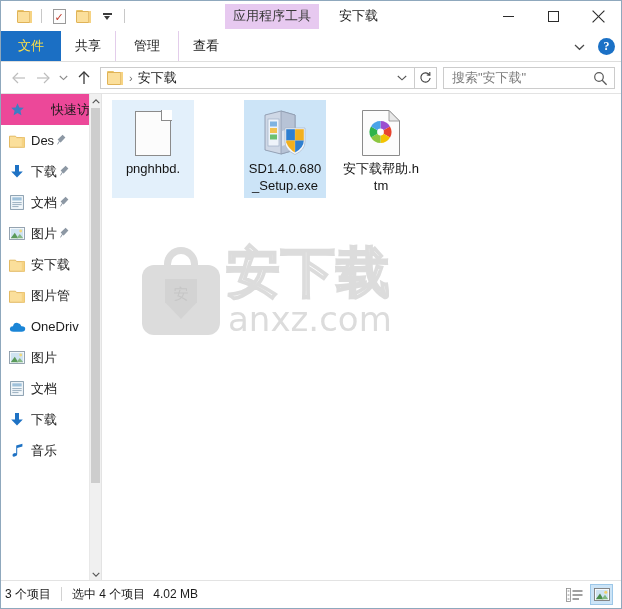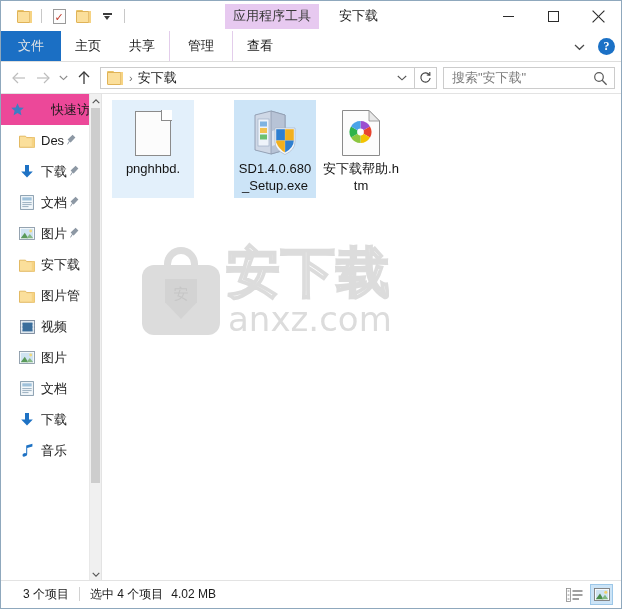--- a/index.html
+++ b/index.html
@@ -95,21 +95,21 @@
     border-bottom: 1px solid #dededd;
     display: flex;
     align-items: stretch;
   }
   .rtab {
     display: flex; align-items: center; justify-content: center;
     font-size: 13px; color: #1b1b1b;
     padding: 0 14px;
   }
   .rtab.file {
-    background: #1b6fc4; color: #e5e5e5;
+    background: #1b6fc4; color: #fde047;
     padding: 0 17px;
   }
   .rtab.ctx {
     border-left: 1px solid #e3cdeb;
     border-right: 1px solid #e3cdeb;
     padding: 0 18px;
   }
   #ribbon-right {
     position: absolute; right: 6px; top: 0;
     display: flex; align-items: center; height: 31px; gap: 8px;
@@ -203,21 +203,21 @@
     font-size: 13px; color: #1b1b1b;
     padding-left: 6px;
     white-space: nowrap;
   }
   .nav-item.sel { background: #ec4899; gap: 20px; }
   .nav-item .ni-ico {
     width: 20px; min-width: 20px;
     display: flex; align-items: center; justify-content: center;
     margin-right: 4px;
   }
-  .nav-item.indent { padding-left: 16px; }
+  .nav-item.indent { padding-left: 6px; }
   .nav-item .pin {
     margin-left: 3px;
   }
   .nav-label { overflow: hidden; }
 
   #nav-scroll {
     position: absolute; right: 0; top: 0;
     width: 12px; height: 487px;
     background: #f0f0f0;
     border-left: 1px solid #e8e8e8;
@@ -237,21 +237,21 @@
 
   #content {
     flex: 1;
     position: relative;
     background: #ffffff;
     border-left: 1px solid #e3e3e3;
   }
   #tiles {
     display: flex;
     padding: 6px 4px 0 10px;
-    gap: 4px;
+    gap: 14px;
   }
   .tile {
     width: 82px;
     padding: 6px 2px 4px 2px;
     display: flex; flex-direction: column; align-items: center;
     text-align: center;
   }
   .tile.hover { background: #e3f0fb; }
   .tile.selected { background: #cce4f7; margin-left: 36px; }
   .tile .ico-wrap {
@@ -326,21 +326,21 @@
     margin-top: 2px; margin-left: 2px;
     font-family: "DejaVu Sans", sans-serif;
   }
 
   
   #statusbar {
     height: 27px;
     border-top: 1px solid #e3e3e3;
     background: #ffffff;
     display: flex; align-items: center;
-    padding-left: 22px;
+    padding-left: 4px;
     position: relative;
   }
   #statusbar .st-text { font-size: 12px; color: #1b1b1b; }
   #statusbar .st-sep {
     width: 1px; height: 14px; background: #d2d2d2; margin: 0 10px;
   }
   #statusbar .st-gap { width: 8px; }
   #viewbtns {
     position: absolute; right: 8px; top: 0; height: 27px;
     display: flex; align-items: center; gap: 4px;
@@ -403,21 +403,20 @@
         <svg width="13" height="13" viewBox="0 0 13 13">
             <line x1="0.6" y1="0.6" x2="12.4" y2="12.4" stroke="#2b2b2b" stroke-width="1.1"></line>
             <line x1="12.4" y1="0.6" x2="0.6" y2="12.4" stroke="#2b2b2b" stroke-width="1.1"></line>
           </svg>
       </div>
     </div>
   </div>
 
   <div id="ribbon">
     <div class="rtab file">文件</div>
-    <div class="rtab">主页</div>
     <div class="rtab">共享</div>
     <div class="rtab ctx">管理</div>
     <div class="rtab">查看</div>
     <div id="ribbon-right">
       <div class="chev-sm">
         <svg width="11" height="8" viewBox="0 0 11 8">
             <polyline points="1,2 5.5,6.3 10,2" fill="none" stroke="#4a4a4a" stroke-width="1.2"></polyline>
           </svg>
       </div>
       <div class="help-ico">?</div>
@@ -565,36 +564,27 @@
           </div>
           <div class="nav-item indent">
             <span class="ni-ico">
               <svg width="16" height="14" viewBox="0 0 16 14">
                 <path d="M0.5 2.2 h6 l1.2 1.4 H15.5 V13.3 H0.5 Z" fill="#fbdf9b" stroke="#e0b357" stroke-width="0.9"></path>
                 <rect x="12.8" y="3.6" width="2.7" height="9.7" fill="#f6d383"></rect>
               </svg>
             </span>
             <span class="nav-label">图片管</span>
           </div>
-          <div class="nav-item indent">
-            <span class="ni-ico">
-              <svg width="15" height="14" viewBox="0 0 15 14">
-                <rect x="0.5" y="0.5" width="14" height="13" fill="#dfe8ef" stroke="#78879a" stroke-width="0.9"></rect>
-                <rect x="2.4" y="2.6" width="10.2" height="8.8" fill="#3a6e9c"></rect>
-                <g fill="#e9eef3">
-                  <rect x="0.9" y="1.3" width="1.4" height="1.6"></rect>
-                  <rect x="0.9" y="4.6" width="1.4" height="1.6"></rect>
-                  <rect x="0.9" y="7.9" width="1.4" height="1.6"></rect>
-                  <rect x="12.7" y="1.3" width="1.4" height="1.6"></rect>
-                  <rect x="12.7" y="4.6" width="1.4" height="1.6"></rect>
-                  <rect x="12.7" y="7.9" width="1.4" height="1.6"></rect>
-                </g>
-              </svg>
-            </span>
-            <span class="nav-label">视频</span>
+          <div class="nav-item">
+            <span class="ni-ico">
+              <svg width="17" height="12" viewBox="0 0 17 12">
+                <path d="M4.6 10.8 Q0.6 10.8 0.9 7.6 Q1.2 5.1 4 5.2 Q4.8 1.4 8.6 1.9 Q11.6 2.3 12.4 5.3 Q16.4 5.1 16.2 8.1 Q16 10.8 12.6 10.8 Z" fill="#1b85d6"></path>
+              </svg>
+            </span>
+            <span class="nav-label">OneDriv</span>
           </div>
           <div class="nav-item indent">
             <span class="ni-ico">
               <svg width="16" height="13" viewBox="0 0 16 13">
                 <rect x="0.5" y="0.5" width="15" height="12" fill="#ffffff" stroke="#8b9aa8" stroke-width="0.9"></rect>
                 <rect x="1.7" y="1.7" width="12.6" height="9.6" fill="#cfe3f2"></rect>
                 <polygon points="1.7,11.3 5.8,5.7 9.2,11.3" fill="#5a9a5a"></polygon>
                 <polygon points="7.4,11.3 10.8,7 14.3,11.3" fill="#86b886"></polygon>
                 <circle cx="11.7" cy="4" r="1.4" fill="#f2d878"></circle>
               </svg>

